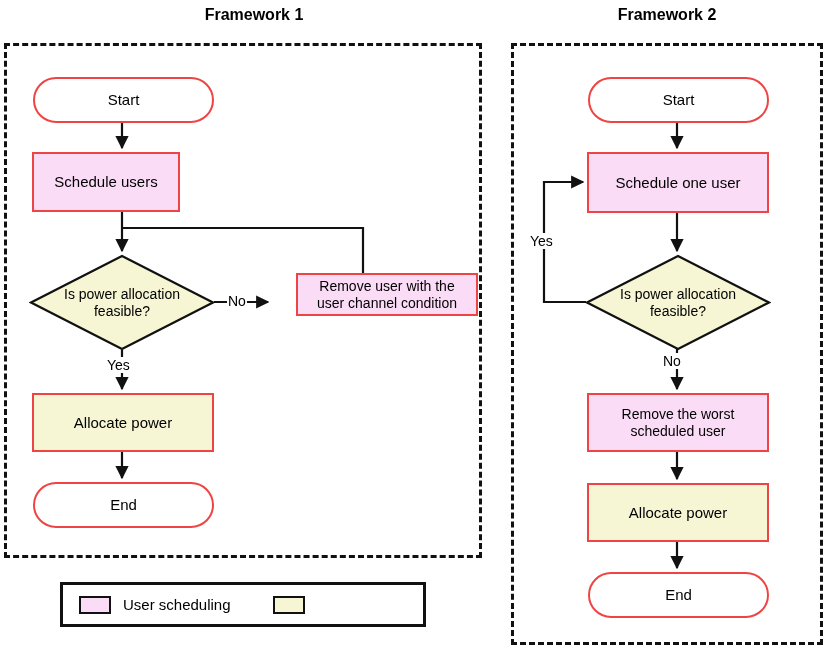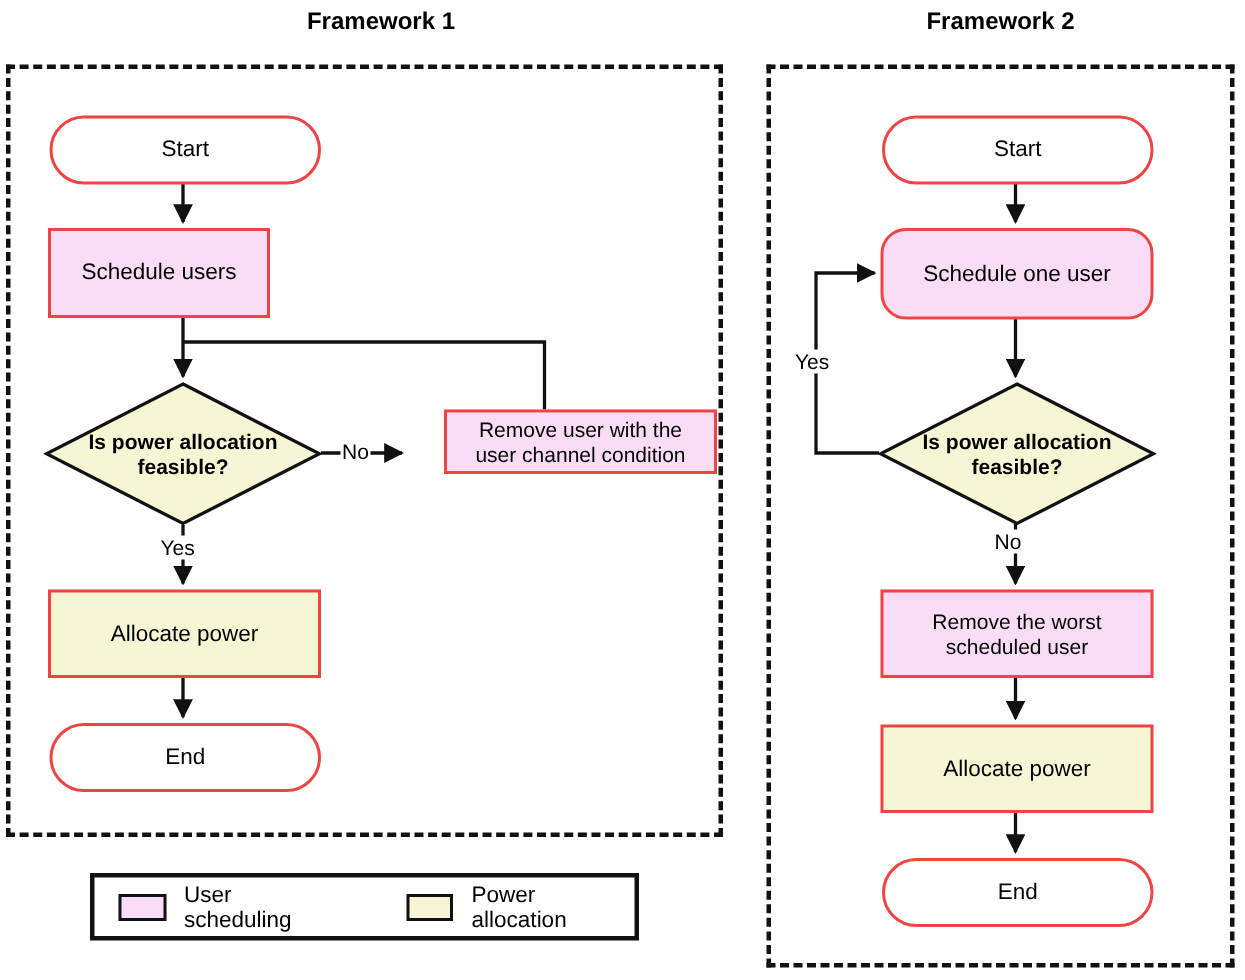--- a/index.html
+++ b/index.html
@@ -72,21 +72,20 @@
     left: 0; top: 0;
     width: 100%; height: 100%;
     display: flex;
     align-items: center;
     justify-content: center;
     text-align: center;
     font-size: 14px;
     line-height: 17px;
     color: #000;
     pointer-events: none;
-    font-weight: bold;
   }
 
   .edge-label {
     position: absolute;
     font-size: 14px;
     color: #000;
     background: #ffffff;
     padding: 0 1px;
     white-space: nowrap;
   }
@@ -200,21 +199,21 @@
   <span>End</span>
 </div>
 
 <div class="edge-label" style="left:227px; top:293px;">No</div>
 <div class="edge-label" style="left:106px; top:357px;">Yes</div>
 
 <div class="node terminal" style="left:588px; top:77px; width:181px; height:46px;">
   <span>Start</span>
 </div>
 
-<div class="node pink" style="left:587px; top:152px; width:182px; height:61px;border-radius:17px;">
+<div class="node pink" style="left:587px; top:152px; width:182px; height:61px;">
   <span>Schedule one user</span>
 </div>
 
 <div class="diamond-wrap" style="left:585px; top:254px; width:186px; height:97px;">
   <svg width="186" height="97" viewBox="0 0 186 97" xmlns="http://www.w3.org/2000/svg">
     <polygon points="93,2 184,48.5 93,95 2,48.5" fill="#f6f6d5" stroke="#111111" stroke-width="2.2"></polygon>
   </svg>
   <div class="diamond-label">
     <div>
       <div>Is power allocation</div>
@@ -241,15 +240,14 @@
 <div class="edge-label" style="left:529px; top:233px;">Yes</div>
 <div class="edge-label" style="left:662px; top:353px;">No</div>
 
 <div class="legend">
   <div class="legend-item">
     <span class="swatch pink"></span>
     <span>User scheduling</span>
   </div>
   <div class="legend-item">
     <span class="swatch yellow"></span>
-    <span>Power allocation</span>
   </div>
 </div>
 
 </body></html>

